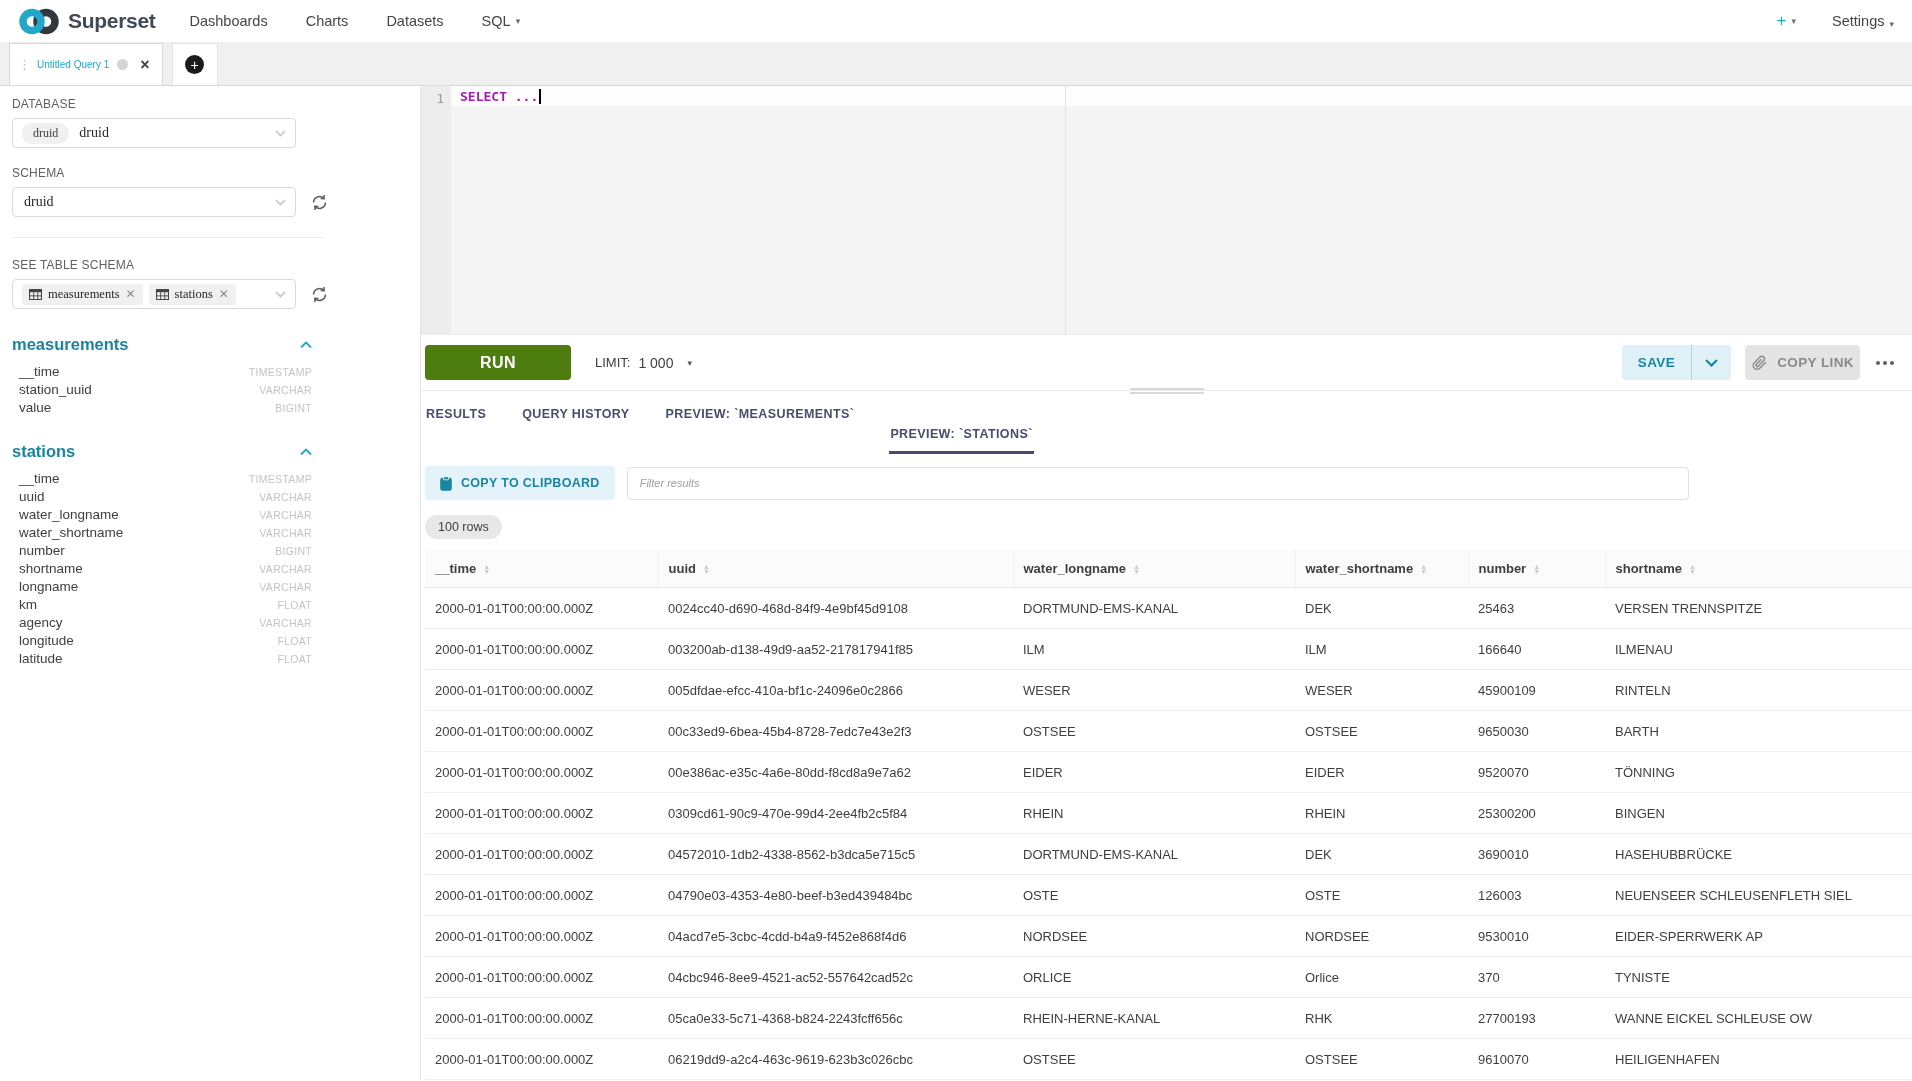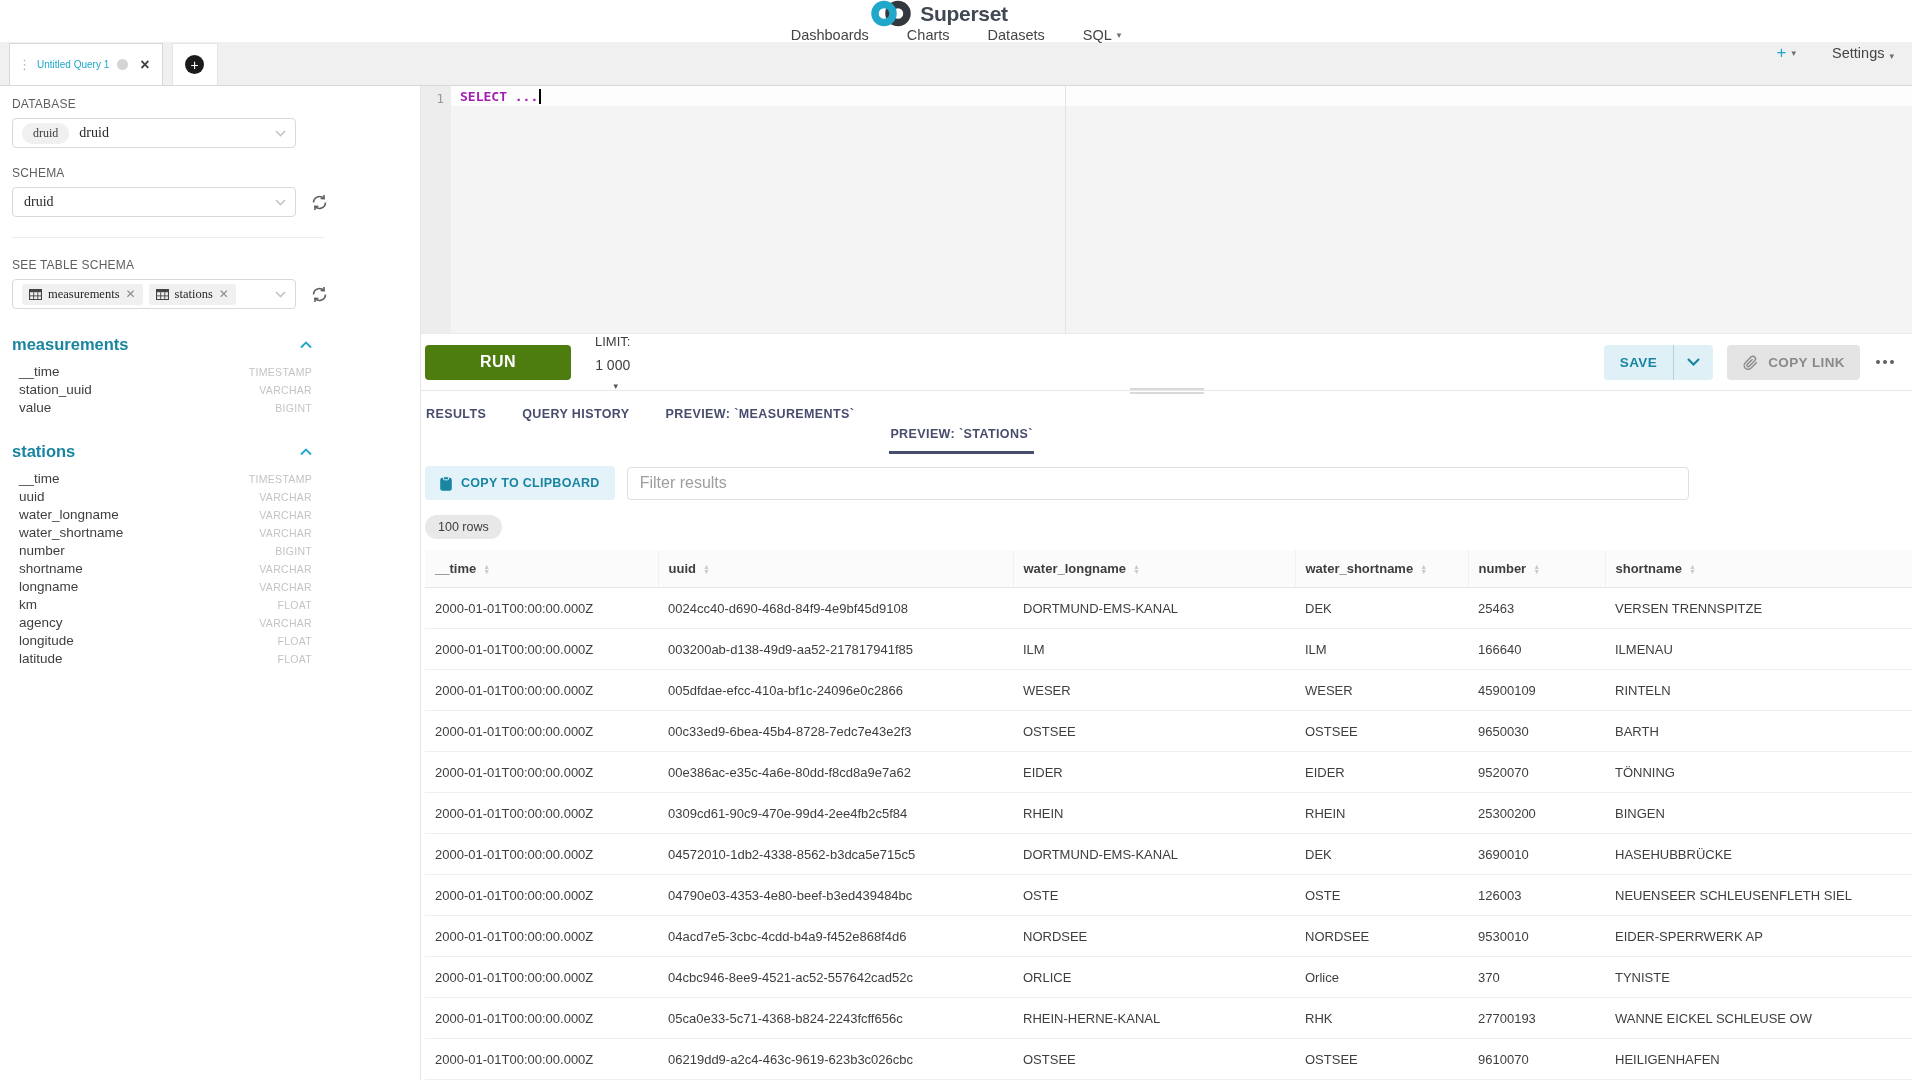--- a/index.html
+++ b/index.html
@@ -1,20 +1,20 @@
 <!DOCTYPE html>
 <html><head>
 <meta charset="utf-8">
 <style>
   * { margin:0; padding:0; box-sizing:border-box; }
   html,body { width:1912px; height:1081px; overflow:hidden; background:#fff;
     font-family:"Liberation Sans", sans-serif; color:#3e3e3e; }
 
   
-  .navbar { height:42px; background:#fff; display:flex; align-items:center; padding:0 18px;flex-direction:column; }
+  .navbar { height:42px; background:#fff; display:flex; align-items:center; padding:0 18px; }
   .brand { display:flex; align-items:center; gap:8px; margin-right:34px; }
   .brand-text { font-size:21px; font-weight:bold; color:#404854; letter-spacing:-0.3px; }
   .nav-items { display:flex; align-items:center; gap:38px; font-size:14.5px; color:#454545; }
   .nav-item { cursor:pointer; display:flex; align-items:center; gap:5px; }
   .caret { font-size:9px; color:#6e6e6e; }
   .nav-right { margin-left:auto; display:flex; align-items:center; gap:36px; }
   .plus-link { color:#20a7c9; font-size:17px; display:flex; align-items:center; gap:5px; }
   .settings-link { font-size:14.5px; color:#454545; display:flex; align-items:flex-end; gap:5px; }
 
   
@@ -63,46 +63,46 @@
   .code-area { flex:1; position:relative; }
   .active-line { height:20px; background:#fdfdfd; display:flex; align-items:center; padding-left:9px;
     font-family:"DejaVu Sans Mono", monospace; font-size:13px; font-weight:bold; color:#a21caf; }
   .cursor { display:inline-block; width:2px; height:15px; background:#000; margin-left:1px; }
   .print-margin { position:absolute; top:0; bottom:0; left:614px; width:1px; background:#e3e3e3; }
 
   
   .toolbar { height:57px; display:flex; align-items:center; padding:0 16px 0 4px; border-bottom:1px solid #e8e8e8; background:#fff; }
   .run-btn { width:146px; height:35px; background:#4d7c0f; color:#fff; font-weight:bold; font-size:16px;
     letter-spacing:0.4px; border:none; border-radius:4px; cursor:pointer; }
-  .limit-group { display:flex; align-items:center; margin-left:24px; gap:8px; font-size:13px; color:#3e3e3e; cursor:pointer;flex-direction:column; }
+  .limit-group { display:flex; align-items:center; margin-left:24px; gap:8px; font-size:13px; color:#3e3e3e; cursor:pointer; }
   .limit-value { font-size:14px; }
   .limit-caret { font-size:9px; color:#555; margin-left:6px; }
   .toolbar-right { margin-left:auto; display:flex; align-items:center; gap:14px; }
   .save-btn { height:35px; background:#dff1f7; border:none; border-radius:4px; display:flex; align-items:center; cursor:pointer; }
   .save-label { color:#1985a0; font-weight:bold; font-size:13.5px; letter-spacing:0.4px; padding:0 16px; }
   .save-sep { width:1px; height:35px; background:#8db9c9; opacity:0.55; }
   .save-caret { padding:0 13px; display:flex; align-items:center; }
   .copylink-btn { height:35px; background:#e4e4e4; border:none; border-radius:4px; display:flex; align-items:center;
-    gap:9px; padding:0 15px; color:#8a8a8a; font-weight:bold; font-size:13.5px; letter-spacing:0.4px; cursor:pointer; }
+    gap:9px; padding:0 6px; color:#8a8a8a; font-weight:bold; font-size:13.5px; letter-spacing:0.4px; cursor:pointer; }
   .more-btn { display:flex; gap:3px; padding:6px 2px; cursor:pointer; }
   .more-btn i { width:4px; height:4px; border-radius:50%; background:#5f5f5f; }
 
   
   .south { flex:1; padding:0 0 0 4px; position:relative; background:#fff; }
   .drag-handle { position:absolute; top:-5px; left:50%; transform:translateX(-50%); width:74px; cursor:row-resize; }
   .drag-handle i { display:block; height:2px; background:#d9d9d9; margin:2px 0; }
   .rtabs { display:flex; gap:34px; padding-top:12px; }
   .rtab { font-size:12.5px; font-weight:bold; letter-spacing:0.4px; color:#484d6d; padding:4px 1px 10px 1px;
     cursor:pointer; border-bottom:3px solid transparent; }
   .rtab.active { border-bottom-color:#484d6d;margin-top:20px; }
   .actions-row { display:flex; align-items:center; margin-top:12px; gap:12px; }
   .clip-btn { height:34px; background:#e3f3f9; border:none; border-radius:4px; display:flex; align-items:center;
     gap:9px; padding:0 15px; color:#1985a0; font-weight:bold; font-size:12.5px; letter-spacing:0.3px; cursor:pointer; }
   .filter-input { width:1062px; height:33px; border:1px solid #e0e0e0; border-radius:4px; padding:0 12px;
-    font-size:16px; color:#3e3e3e; font-family:"Liberation Sans", sans-serif; }
+    font-size:11px; color:#3e3e3e; font-family:"Liberation Sans", sans-serif;font-style:italic; }
   .filter-input::placeholder { color:#9e9e9e; }
   .rowcount { display:inline-block; background:#e8e8e8; border-radius:12px; padding:5px 13px;
     font-size:12.5px; color:#3e3e3e; margin:15px 0 11px 0; }
 
   
   table.results { width:100%; border-collapse:collapse; table-layout:fixed; }
   table.results th { background:#fbfbfb; border-bottom:1px solid #e8e8e8; border-right:1px solid #f1f1f1;
     text-align:left; font-size:13px; font-weight:bold; color:#3e3e3e; padding:11px 10px; }
   table.results th:last-child { border-right:none; }
   .th-inner { display:flex; align-items:center; gap:7px; }

